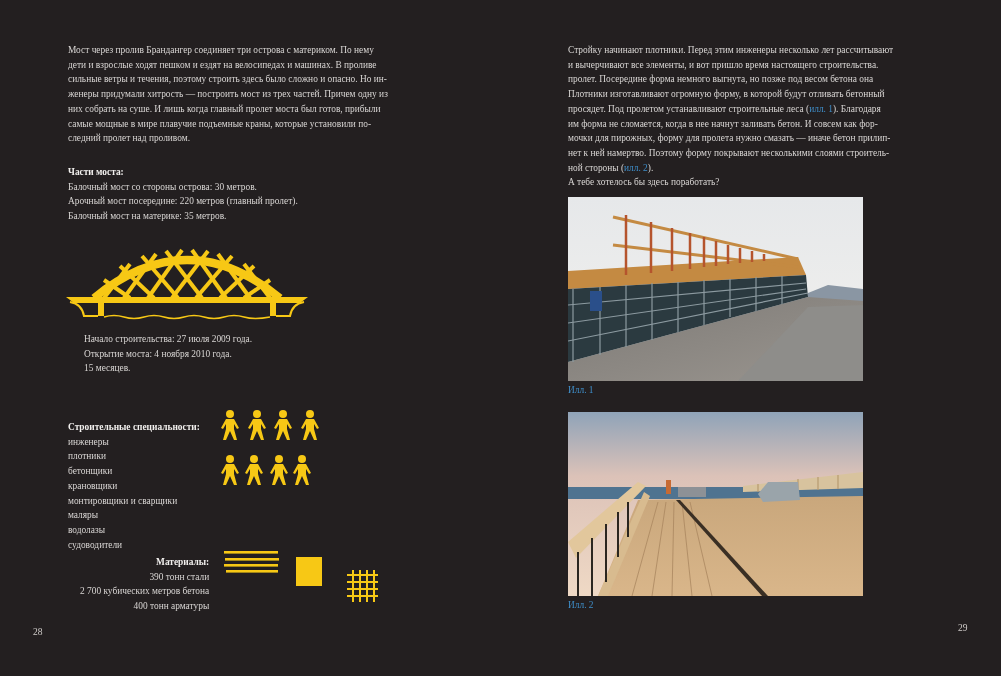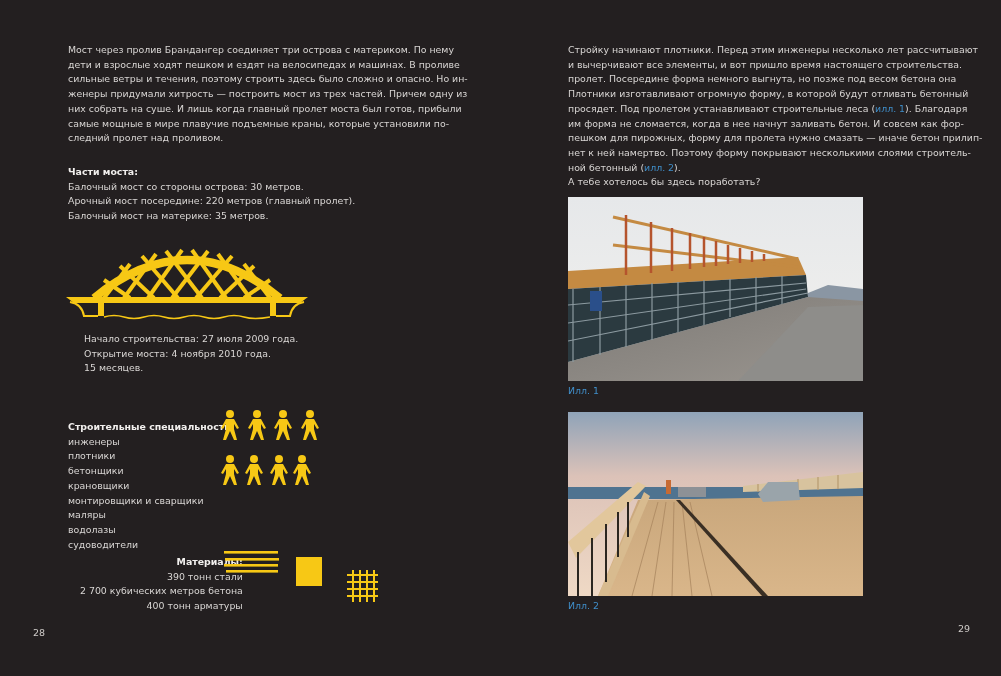--- a/index.html
+++ b/index.html
@@ -3,21 +3,21 @@
 <meta charset="utf-8">
 <style>
   html, body { margin:0; padding:0; }
   body {
     width:1001px; height:676px; overflow:hidden;
     background:#231f20;
     font-family:"DejaVu Sans", sans-serif;
     color:#d9d6d4;
     position:relative;
   }
-  .page { position:absolute; top:0; height:592px; }
+  .page { position:absolute; top:0; height:592px;font-family:Liberation Serif, serif; }
   .page-left { left:0; width:500px; }
   .page-right { left:501px; width:500px; }
   .txt { font-size:9.4px; line-height:14.7px; color:#d9d6d4; }
   .para { position:absolute; text-align:justify; }
   .line { display:block; white-space:nowrap; }
   .bold { font-weight:bold; color:#f2f0ee;margin-top:15px; }
   .blk { position:absolute; }
   .link { color:#3f8ec9; }
   .pagenum { position:absolute; font-size:9.5px; color:#cfcbc8; }
   .caption { position:absolute; font-size:9.4px; color:#3f8ec9; }
@@ -173,23 +173,23 @@
 
 <div class="page page-right">
 
   <div class="para txt" style="left:67px; top:43px; width:368px;">
     <span class="line"><span>Стройку начинают плотники. Перед этим инженеры несколько лет рассчитывают</span></span>
     <span class="line"><span>и вычерчивают все элементы, и вот пришло время настоящего строительства.</span></span>
     <span class="line"><span>пролет. Посередине форма немного выгнута, но позже под весом бетона она</span></span>
     <span class="line"><span>Плотники изготавливают огромную форму, в которой будут отливать бетонный</span></span>
     <span class="line"><span>просядет. Под пролетом устанавливают строительные леса (</span><span class="link">илл. 1</span><span>). Благодаря</span></span>
     <span class="line"><span>им форма не сломается, когда в нее начнут заливать бетон. И совсем как фор-</span></span>
-    <span class="line"><span>пешком для пирожных, форму для пролета нужно смазать — иначе бетон прилип-</span></span>
+    <span class="line"><span>мочки для пирожных, форму для пролета нужно смазать — иначе бетон прилип-</span></span>
     <span class="line"><span>нет к ней намертво. Поэтому форму покрывают несколькими слоями строитель-</span></span>
-    <span class="line"><span>ной бетонный (</span><span class="link">илл. 2</span><span>).</span></span>
+    <span class="line"><span>ной стороны (</span><span class="link">илл. 2</span><span>).</span></span>
     <span class="line"><span>А тебе хотелось бы здесь поработать?</span></span>
   </div>
 
   <div class="photo" style="left:67px; top:197px; width:295px; height:184px;">
     <svg width="295" height="184" viewBox="0 0 295 184">
       <defs>
         <linearGradient id="sky1" x1="0" y1="0" x2="0" y2="1">
           <stop offset="0" stop-color="#e6e8ea"></stop>
           <stop offset="1" stop-color="#f2f1ee"></stop>
         </linearGradient>

